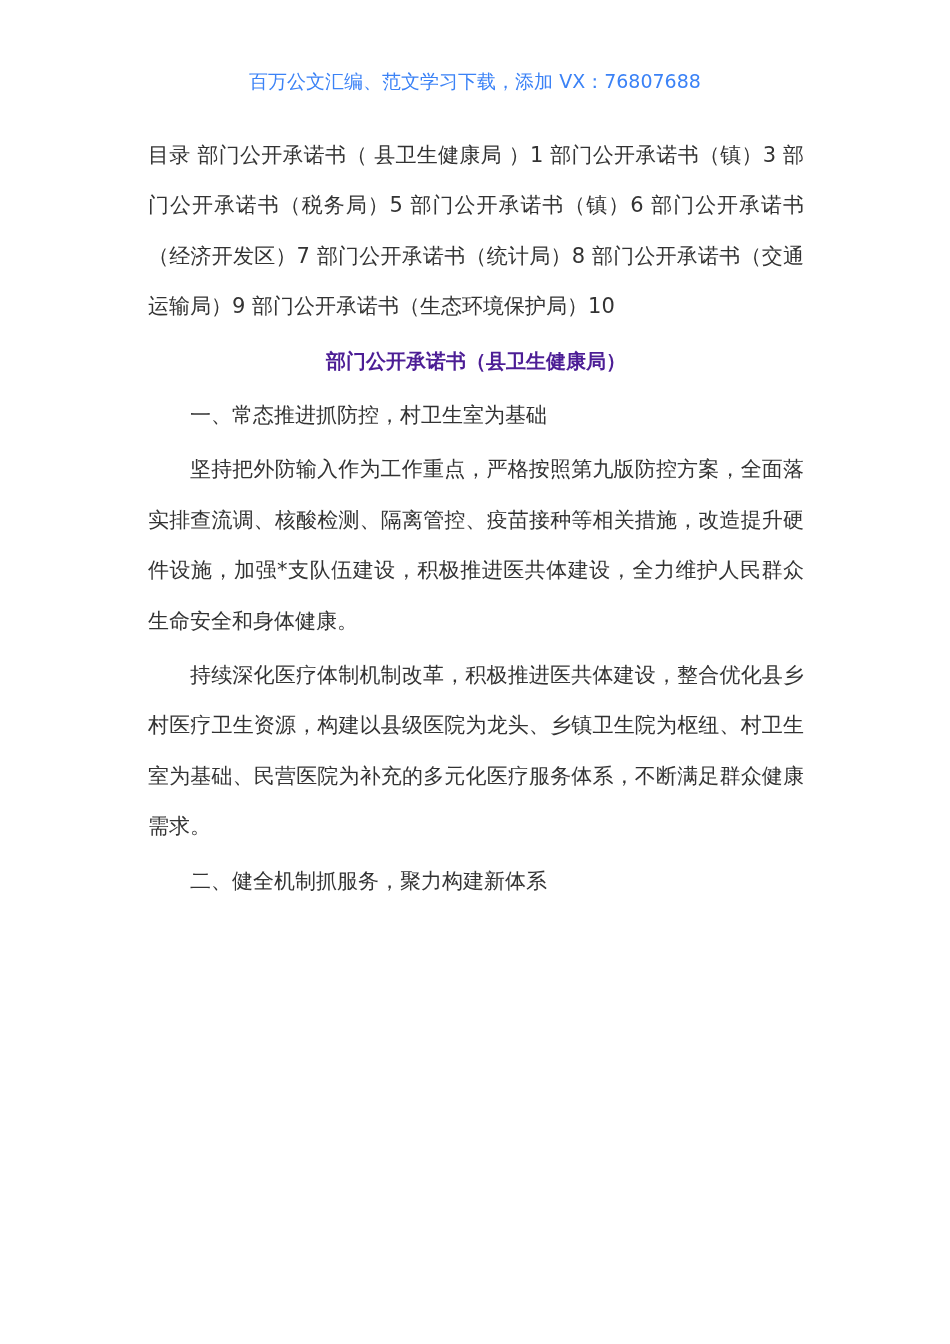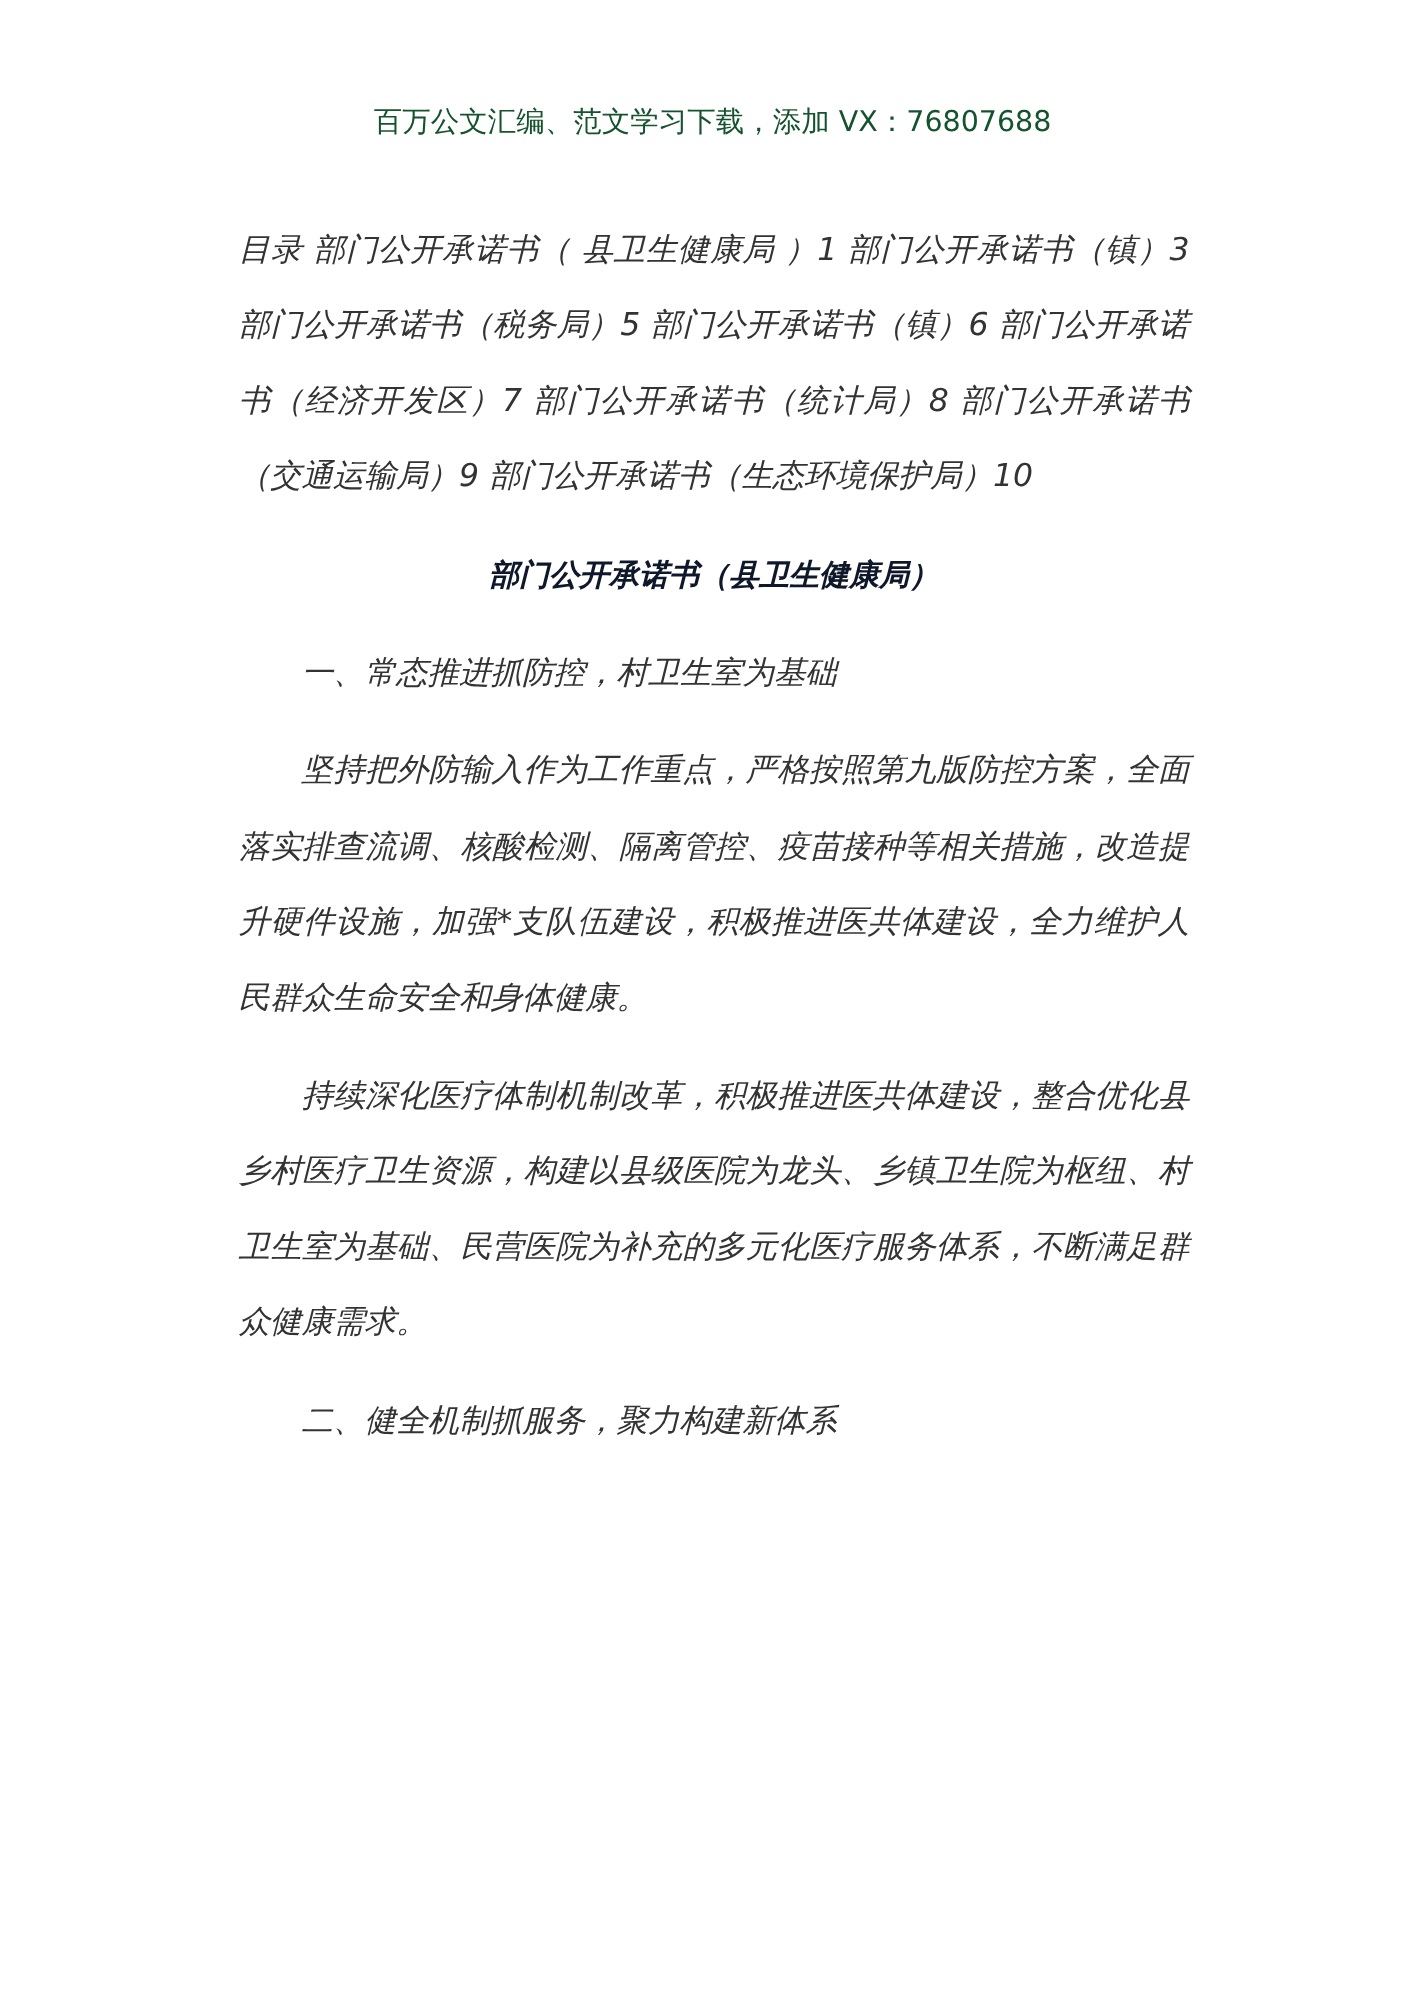--- a/index.html
+++ b/index.html
@@ -24,47 +24,46 @@
       background: #ffffff;
     }
     .header-line {
       position: absolute;
       left: 0;
       top: 66px;
       width: 950px;
       text-align: center;
       font-size: 19px;
       line-height: 30px;
-      color: #14532d;
+      color: #3b82f6;
       letter-spacing: 0px;
     }
     .content {
       position: absolute;
       left: 144px;
       top: 126px;
       width: 664px;
       font-size: 21px;
       line-height: 50.4px;
       color: #333333;
     }
     .content p {
-      margin: 15px;
+      margin: 4px;
       padding: 0;
       text-align: justify;
       word-break: break-all;
-      font-style: italic;
     }
     .toc {
       text-indent: 0;
     }
     .doc-title {
       text-align: center !important;
       font-weight: bold;
       font-size: 20px;
-      color: #0f172a;
+      color: #4c1d95;
     }
     .indent {
       text-indent: 2em;
     }
   </style>
 </head>
 <body>
 
 <div class="page">
   <div class="header-line">百万公文汇编、范文学习下载，添加 VX：76807688</div>

